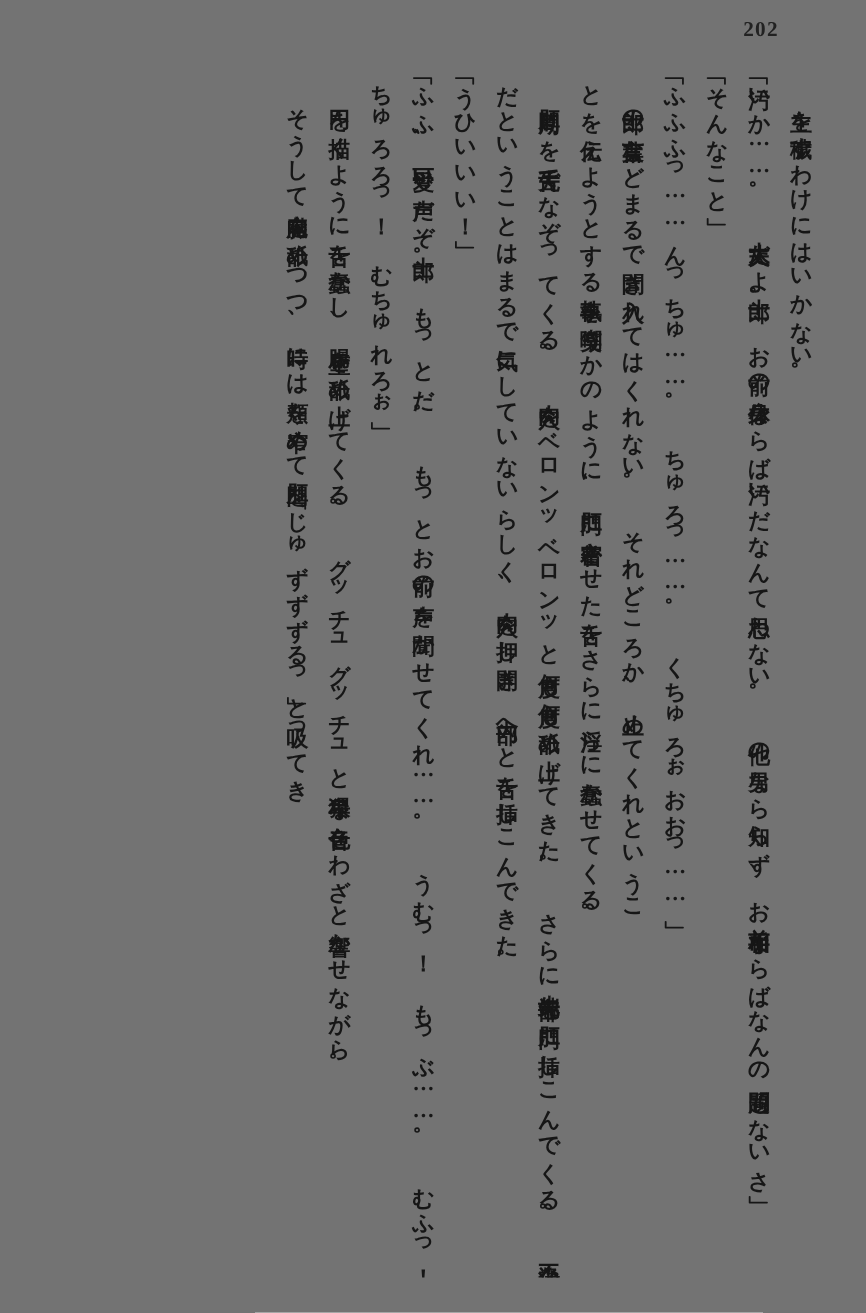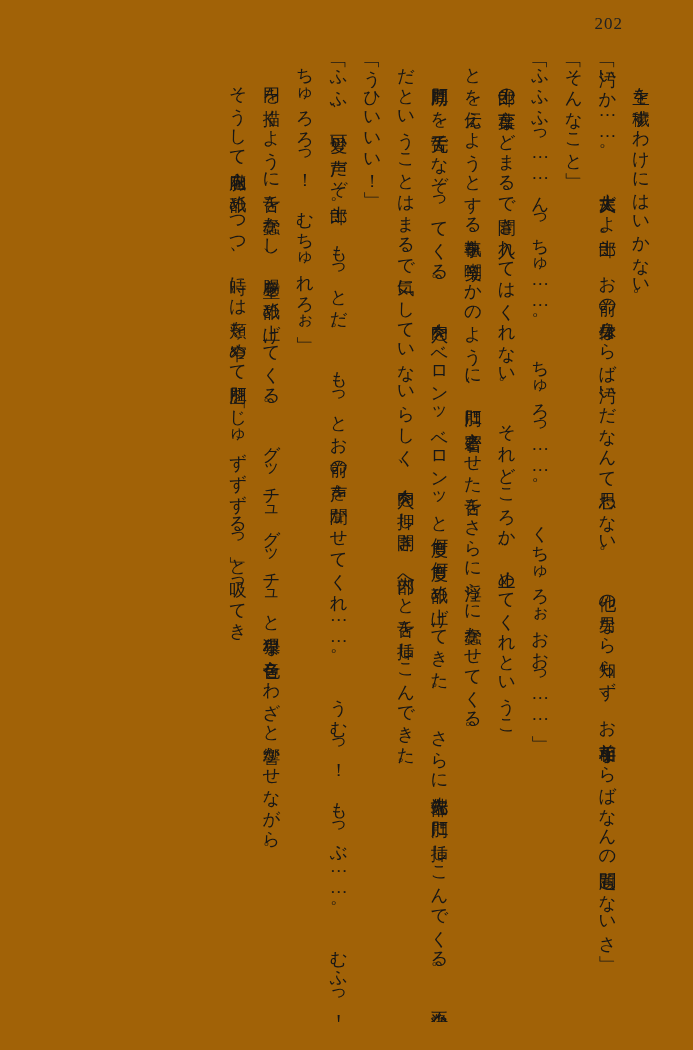--- a/index.html
+++ b/index.html
@@ -11,21 +11,22 @@
     width: 693px;
     height: 1050px;
     font-family: "Liberation Serif", "DejaVu Serif", serif;
     color: #1a1a1a;
     overflow: hidden;
     position: relative;
   }
   .page {
     position: absolute;
     inset: 0;
-    background: #a16207;
+    background: #737373;
+    font-weight: bold;
   }
   .page-number {
     position: absolute;
     top: 14px;
     right: 70px;
     font-size: 17px;
     letter-spacing: 1px;
     color: #222;
     font-family: "Liberation Serif", "DejaVu Serif", serif;
   }

